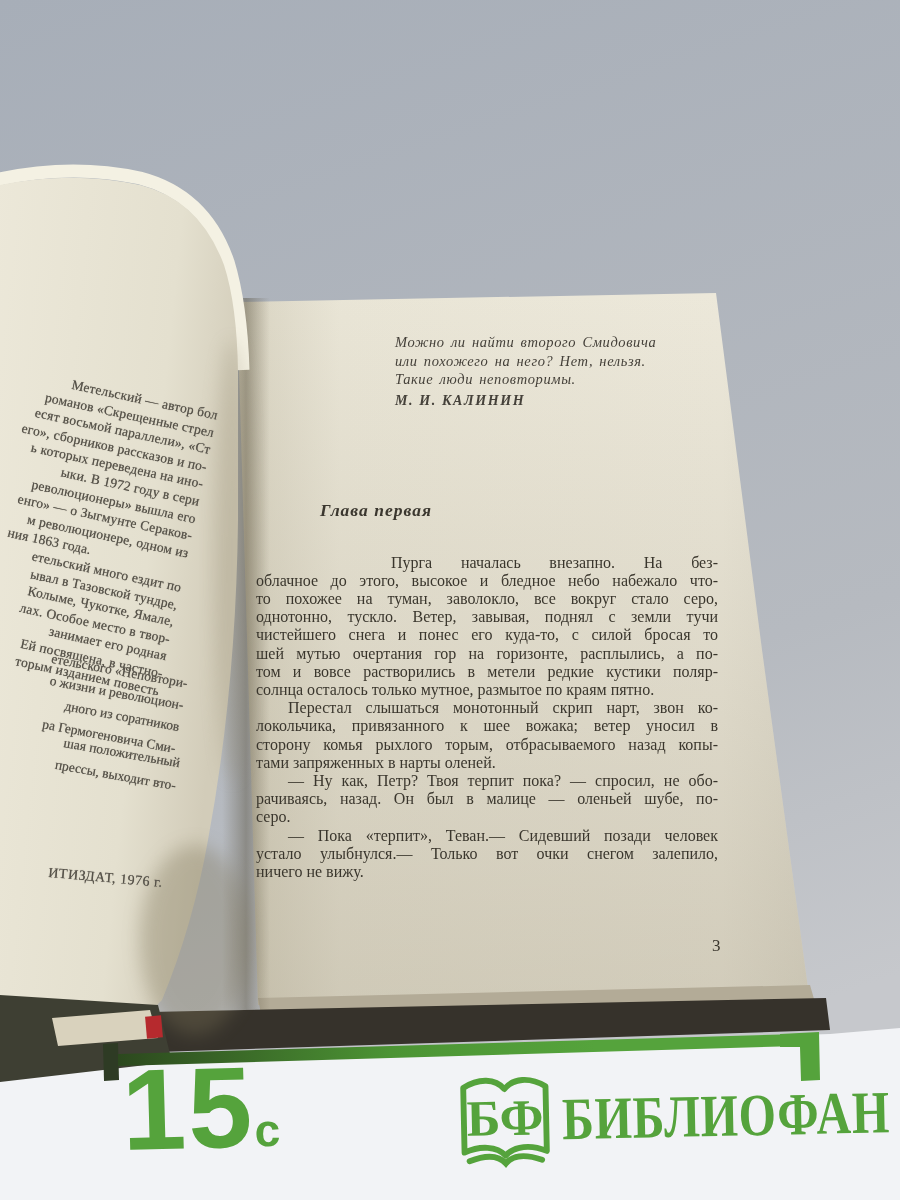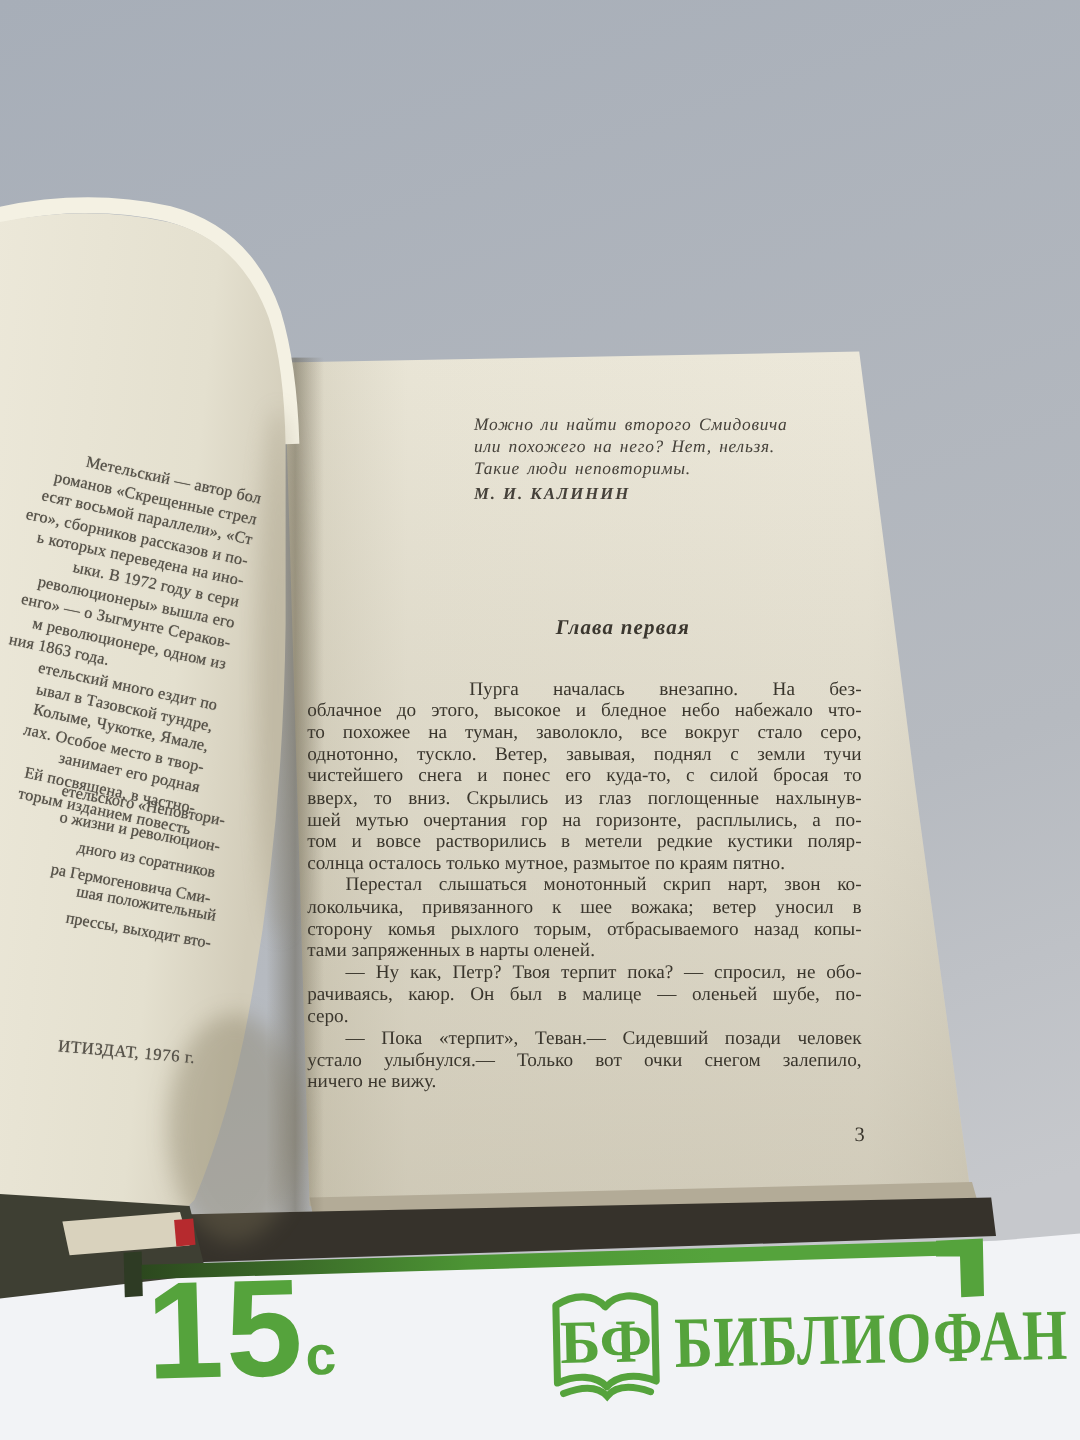--- a/index.html
+++ b/index.html
@@ -1,28 +1,28 @@
 <!DOCTYPE html>
 <html><head>
 <meta charset="utf-8">
 <style>
   html,body{margin:0;padding:0;background:#777;}
   .scene{position:relative;width:900px;height:1200px;overflow:hidden;
          font-family:"Liberation Serif",serif;background:#aab1ba;}
   .scene svg.paint{position:absolute;left:0;top:0;}
 
   
-  .rp-text{position:absolute;left:256px;top:286px;width:462px;color:#3a362d;}
+  .rp-text{position:absolute;left:256px;top:274px;width:462px;color:#3a362d;}
   .epigraph{margin:59px 0 0 139px;width:316px;font-style:italic;font-size:14.5px;
             line-height:18.5px;letter-spacing:.6px;word-spacing:2px;color:#45413a;}
   .attribution{width:316px;margin-left:139px;margin-top:4px;text-align:left;
                padding-right:4px;font-weight:bold;font-style:italic;font-size:14px;
                letter-spacing:1.6px;color:#45413a;}
   .chapter{margin:91px 0 0 64px;font-weight:bold;font-style:italic;
-           font-size:17.5px;letter-spacing:1px;color:#3b372f;text-align:center;}
+           font-size:17.5px;letter-spacing:1px;color:#3b372f;}
   .rp-body{margin-top:13px;font-size:16px;line-height:18.2px;}
   .rp-body .ln{text-align:justify;text-align-last:justify;white-space:nowrap;}
   .rp-body .nj{text-align-last:left;}
   .rp-body .i1{text-indent:135px;margin-top:33px;}
   .rp-body .i2{text-indent:32px;}
   .page-num{position:absolute;left:712px;top:936px;font-size:17px;color:#3a362d;}
 
   
   .lp-block{position:absolute;transform-origin:0 0;text-align:right;
             color:#57534a;text-shadow:0 0 .7px #6a665c;}
@@ -163,30 +163,29 @@
     <div class="attribution">М. И. КАЛИНИН</div>
 
     <div class="chapter">Глава первая</div>
 
     <div class="rp-body">
       <div class="ln i1">Пурга началась внезапно. На без-</div>
       <div class="ln">облачное до этого, высокое и бледное небо набежало что-</div>
       <div class="ln">то похожее на туман, заволокло, все вокруг стало серо,</div>
       <div class="ln">однотонно, тускло. Ветер, завывая, поднял с земли тучи</div>
       <div class="ln">чистейшего снега и понес его куда-то, с силой бросая то</div>
-      <div class="ln">вверх, то вниз. Скрылись из глаз поглощенные нахлынув-</div>
       <div class="ln">шей мутью очертания гор на горизонте, расплылись, а по-</div>
       <div class="ln">том и вовсе растворились в метели редкие кустики поляр-</div>
       <div class="ln nj">солнца осталось только мутное, размытое по краям пятно.</div>
       <div class="ln i2">Перестал слышаться монотонный скрип нарт, звон ко-</div>
       <div class="ln">локольчика, привязанного к шее вожака; ветер уносил в</div>
       <div class="ln">сторону комья рыхлого торым, отбрасываемого назад копы-</div>
       <div class="ln nj">тами запряженных в нарты оленей.</div>
       <div class="ln i2">— Ну как, Петр? Твоя терпит пока? — спросил, не обо-</div>
-      <div class="ln">рачиваясь, каюр. Он был в малице — оленьей шубе, по-</div>
+      <div class="ln">рачиваясь, назад. Он был в малице — оленьей шубе, по-</div>
       <div class="ln nj">серо.</div>
       <div class="ln i2">— Пока «терпит», Теван.— Сидевший позади человек</div>
       <div class="ln">устало улыбнулся.— Только вот очки снегом залепило,</div>
       <div class="ln nj">ничего не вижу.</div>
     </div>
   </div>
   <div class="page-num">3</div>
 
   <div class="price"><span>15</span><span class="unit">с</span></div>
 

